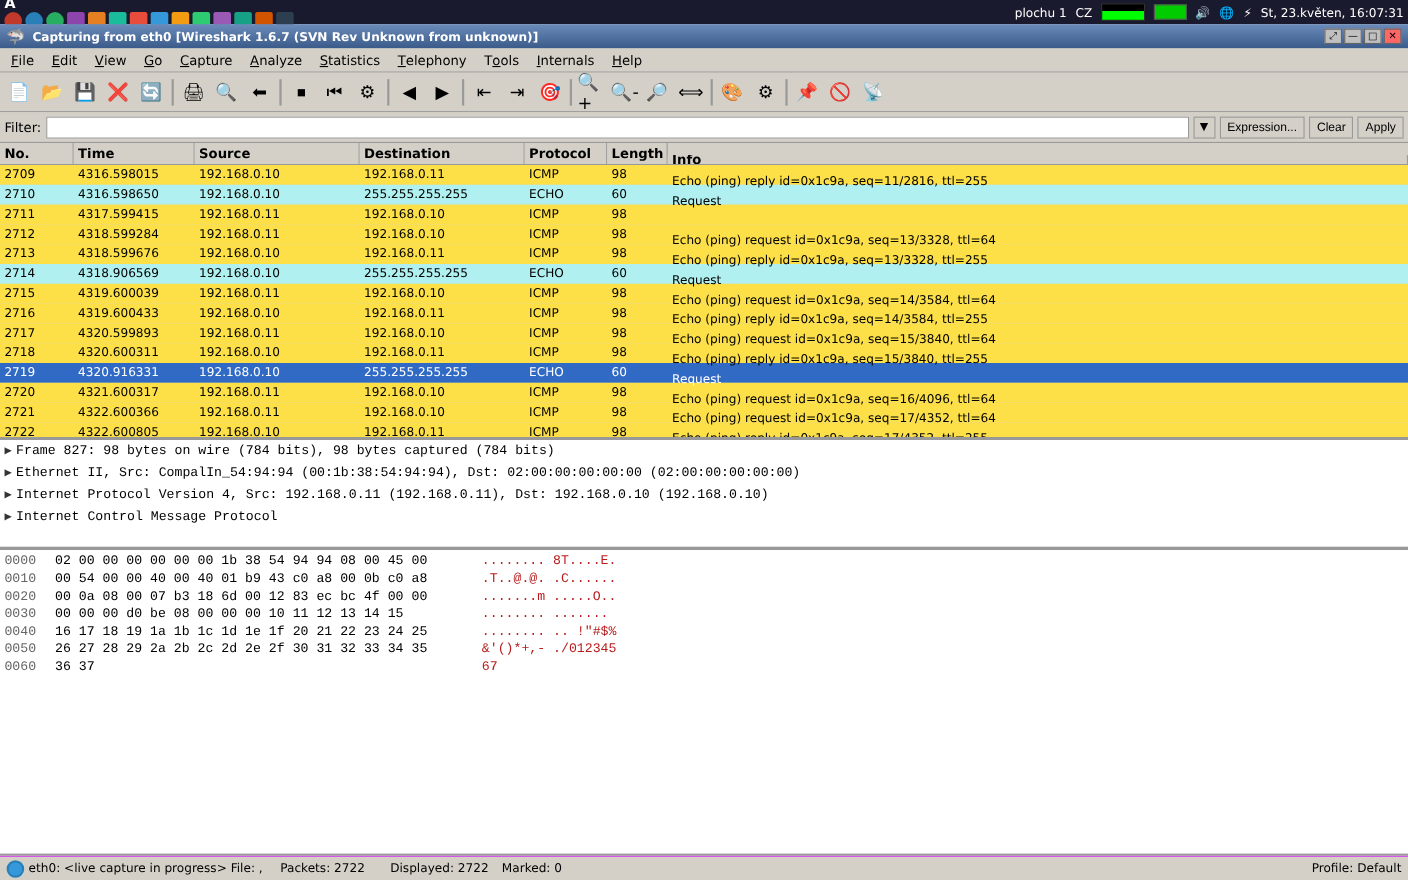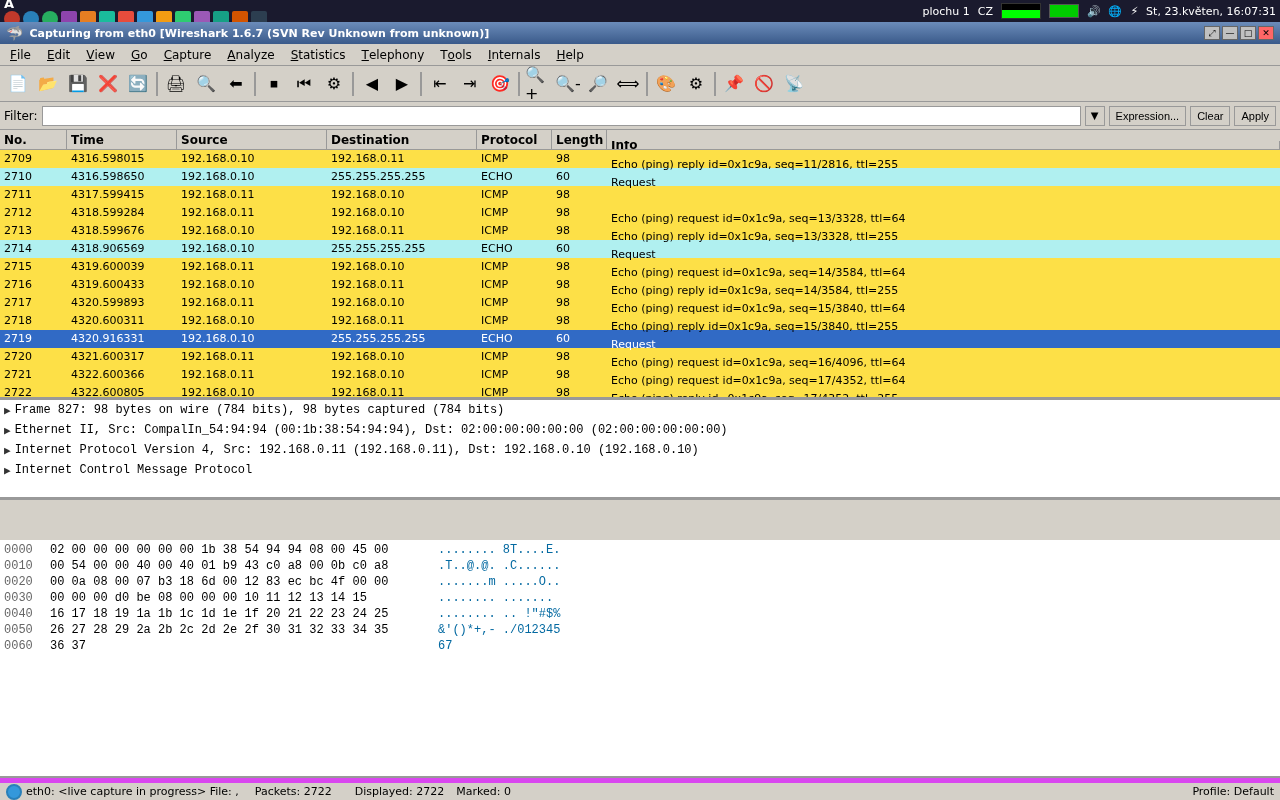--- a/index.html
+++ b/index.html
@@ -192,31 +192,30 @@
 
     
     #hex-dump {
       flex: 1;
       background: white;
       overflow-y: auto;
       padding: 2px 4px;
       font-family: 'Courier New', monospace;
       font-size: 12px;
       border-bottom: 2px solid #999;
-      margin-top: 40px;
     }
     .hex-row { display: flex; gap: 8px; height: 16px; align-items: center; }
     .hex-offset { color: #666; width: 38px; }
     .hex-bytes { width: 380px; color: #000; }
-    .hex-ascii { color: #0369a1; }
+    .hex-ascii { color: #b91c1c; }
 
     
     #statusbar {
       background: #d4d0c8;
-      border-top: 5px solid #d946ef;
+      border-top: 1px solid #d946ef;
       height: 22px;
       display: flex;
       align-items: center;
       padding: 0 6px;
       font-size: 11px;
       justify-content: space-between;
     }
     #statusbar .left { display: flex; align-items: center; gap: 4px; }
     #statusbar .right { }
 

